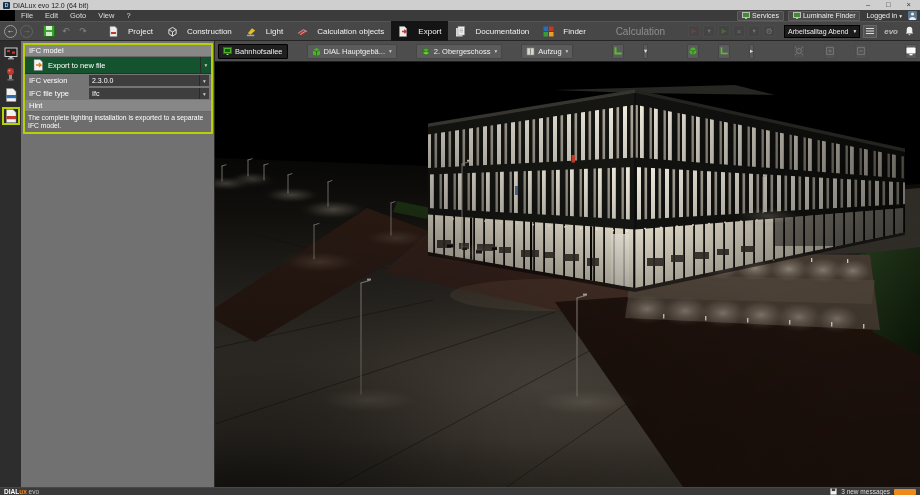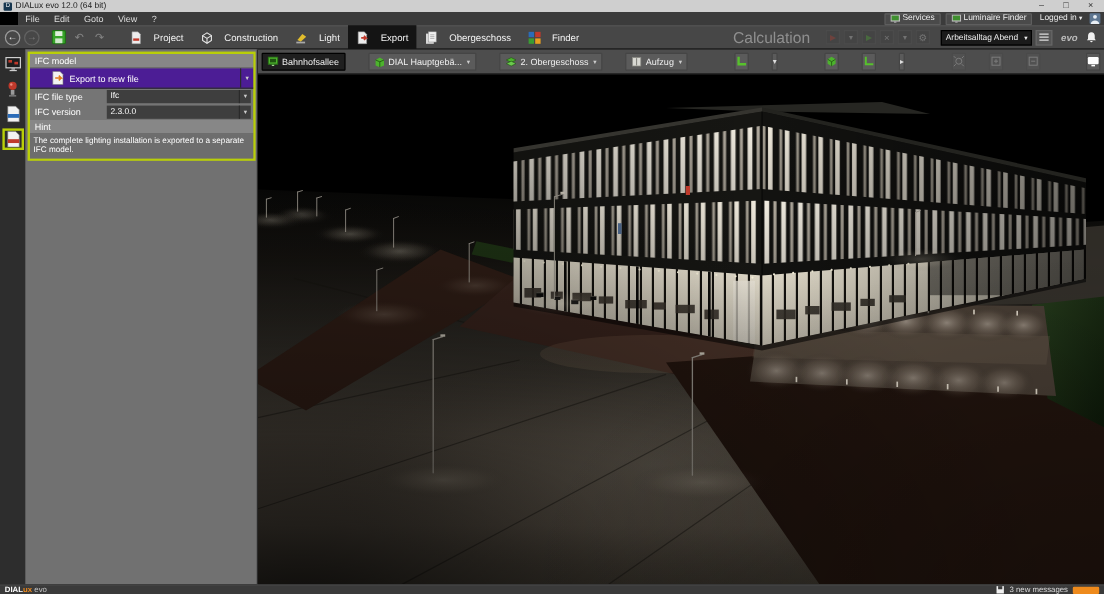--- a/index.html
+++ b/index.html
@@ -32,41 +32,41 @@
     border-bottom:1px solid #262626; display:flex; align-items:center; padding:0 4px; gap:3px; }
   .nav-btn { width:13px; height:13px; border:1px solid #9a9a9a; border-radius:50%;
     display:flex; align-items:center; justify-content:center; color:#e8e8e8; font-size:8px; line-height:1; }
   .tool-ico { width:14px; height:14px; display:flex; align-items:center; justify-content:center; }
   .dim { opacity:.32; }
   .tabs { display:flex; align-items:center; margin-left:8px; height:20px; }
   .tab { display:flex; align-items:center; gap:9px; height:20px; padding:0 7px;
     font-size:8px; color:#f2f2f2; white-space:nowrap; }
   .tab.active { background:#141414; }
   .toolbar-right { margin-left:auto; display:flex; align-items:center; gap:3px; padding-right:2px; }
-  .calc-label { font-size:13px; color:#8f8f8f; margin-right:10px; }
+  .calc-label { font-size:10px; color:#8f8f8f; margin-right:20px; }
   .sm-btn { min-width:12px; height:12px; background:#3f3f3f; border:1px solid #555;
     display:flex; align-items:center; justify-content:center; font-size:6.5px; color:#ccc; padding:0 1px; }
   .scene-select { height:13px; background:#1b1b1b; border:1px solid #000; color:#eee;
     font-size:7px; display:flex; align-items:center; padding:0 3px; gap:5px; }
   .evo-logo { font-size:8px; font-style:italic; font-weight:bold; color:#bdbdbd; margin:0 4px; }
 
   
   .main { position:absolute; top:41px; left:0; right:0; bottom:8px; display:flex; }
   .sidebar { width:21px; background:#2d2d2d; display:flex; flex-direction:column;
     align-items:center; padding-top:3px; gap:3px; }
   .side-item { width:18px; height:18px; display:flex; align-items:center; justify-content:center; }
   .side-item.selected { border:2px solid #b9cf08; }
 
   .panel { width:194px; background:#717171; position:relative; border-right:1px solid #2a2a2a; }
   .green-box { position:absolute; top:2px; left:2px; width:190px; border:2px solid #b9cf08;
     background:#757575; }
   .p-header { height:12px; background:#878787; color:#fff; font-size:7.5px; line-height:12px;
     padding-left:4px; border-bottom:1px solid #686868; }
-  .p-drop { height:17px; background:#4c1d95; display:flex; align-items:center; color:#fff;
-    font-size:7.5px; gap:4px; padding-left:18px; border-bottom:1px solid #2d2d2d; }
+  .p-drop { height:17px; background:#14532d; display:flex; align-items:center; color:#fff;
+    font-size:7.5px; gap:4px; padding-left:8px; border-bottom:1px solid #2d2d2d; }
   .drop-caret { margin-left:auto; width:11px; align-self:stretch; border-left:1px solid #2a2a2a;
     display:flex; align-items:center; justify-content:center; font-size:5.5px; color:#ccc; }
   .p-row { height:13px; display:flex; align-items:center; font-size:7.5px; color:#fff;
     padding:1px 2px 1px 4px; gap:2px; }
   .p-row .lbl { width:58px; }
   .select { flex:1; height:11px; background:#3e3e3e; display:flex; align-items:center;
     padding-left:3px; font-size:7px; color:#fff; }
   .select .drop-caret { width:10px; }
   .p-hint { background:#6d6d6d; color:#fff; font-size:6.8px; line-height:7.5px; padding:2px 3px 3px; }
 
@@ -171,34 +171,42 @@
           </svg>
         <span>Construction</span>
       </div>
       <div class="tab">
         <svg width="11" height="11" viewBox="0 0 12 12">
             <path d="M2 8l4.5-5.5L10 5 5 9.5z" fill="#e2bd2c"></path>
             <rect x="1" y="9.5" width="8" height="1.6" fill="#a8a8a8"></rect>
           </svg>
         <span>Light</span>
       </div>
+      <div class="tab">
+        <svg width="11" height="11" viewBox="0 0 12 12">
+            <path d="M1 8l6-4 4 2-6 4z" fill="#b63a2e"></path>
+            <path d="M1 8l6-4 4 2" fill="none" stroke="#e8e8e8" stroke-width=".6"></path>
+            <path d="M3.5 9.5l6-4" stroke="#e8e8e8" stroke-width=".6"></path>
+          </svg>
+        <span>Calculation objects</span>
+      </div>
       <div class="tab active">
         <svg width="11" height="11" viewBox="0 0 11 11">
             <path d="M1.5 0.5h5l2 2v8h-7z" fill="#ececec" stroke="#999" stroke-width=".5"></path>
             <path d="M4 5.5h4l-1.7-1.7M8 5.5L6.3 7.2" stroke="#c0392b" stroke-width="1.4" fill="none"></path>
           </svg>
         <span>Export</span>
       </div>
       <div class="tab">
         <svg width="11" height="11" viewBox="0 0 11 11">
             <rect x="1" y="2" width="6.5" height="8.5" fill="#d8d8d8"></rect>
             <rect x="3" y="0.5" width="6.5" height="8.5" fill="#f0f0f0" stroke="#999" stroke-width=".5"></rect>
             <path d="M4.5 3h3.5M4.5 4.5h3.5M4.5 6h3.5" stroke="#888" stroke-width=".5"></path>
           </svg>
-        <span>Obergeschoss</span>
+        <span>Documentation</span>
       </div>
       <div class="tab">
         <svg width="11" height="11" viewBox="0 0 11 11">
             <rect x="0.5" y="0.5" width="4.5" height="4.5" fill="#2b6cb8"></rect>
             <rect x="6" y="0.5" width="4.5" height="4.5" fill="#c0392b"></rect>
             <rect x="0.5" y="6" width="4.5" height="4.5" fill="#3a9d33"></rect>
             <rect x="6" y="6" width="4.5" height="4.5" fill="#e8a020"></rect>
           </svg>
         <span>Finder</span>
       </div>
@@ -268,30 +276,30 @@
         <div class="p-header">IFC model</div>
         <div class="p-drop">
           <svg width="11" height="12" viewBox="0 0 11 12">
               <path d="M1 0.5h6l2.5 2.5v8.5H1z" fill="#f2f2f2" stroke="#777" stroke-width=".5"></path>
               <path d="M3 6h5l-2-2M8 6L6 8" stroke="#e07b1a" stroke-width="1.3" fill="none"></path>
             </svg>
           <span>Export to new file</span>
           <span class="drop-caret">▾</span>
         </div>
         <div class="p-row">
+          <span class="lbl">IFC version</span>
+          <div class="select">
+            <span>2.3.0.0</span>
+            <span class="drop-caret">▾</span>
+          </div>
+        </div>
+        <div class="p-row">
           <span class="lbl">IFC file type</span>
           <div class="select">
             <span>Ifc</span>
-            <span class="drop-caret">▾</span>
-          </div>
-        </div>
-        <div class="p-row">
-          <span class="lbl">IFC version</span>
-          <div class="select">
-            <span>2.3.0.0</span>
             <span class="drop-caret">▾</span>
           </div>
         </div>
         <div class="p-header">Hint</div>
         <div class="p-hint">The complete lighting installation is exported to a separate IFC model.</div>
       </div>
     </div>
 
     <div class="viewport">
       <div class="vtoolbar">

